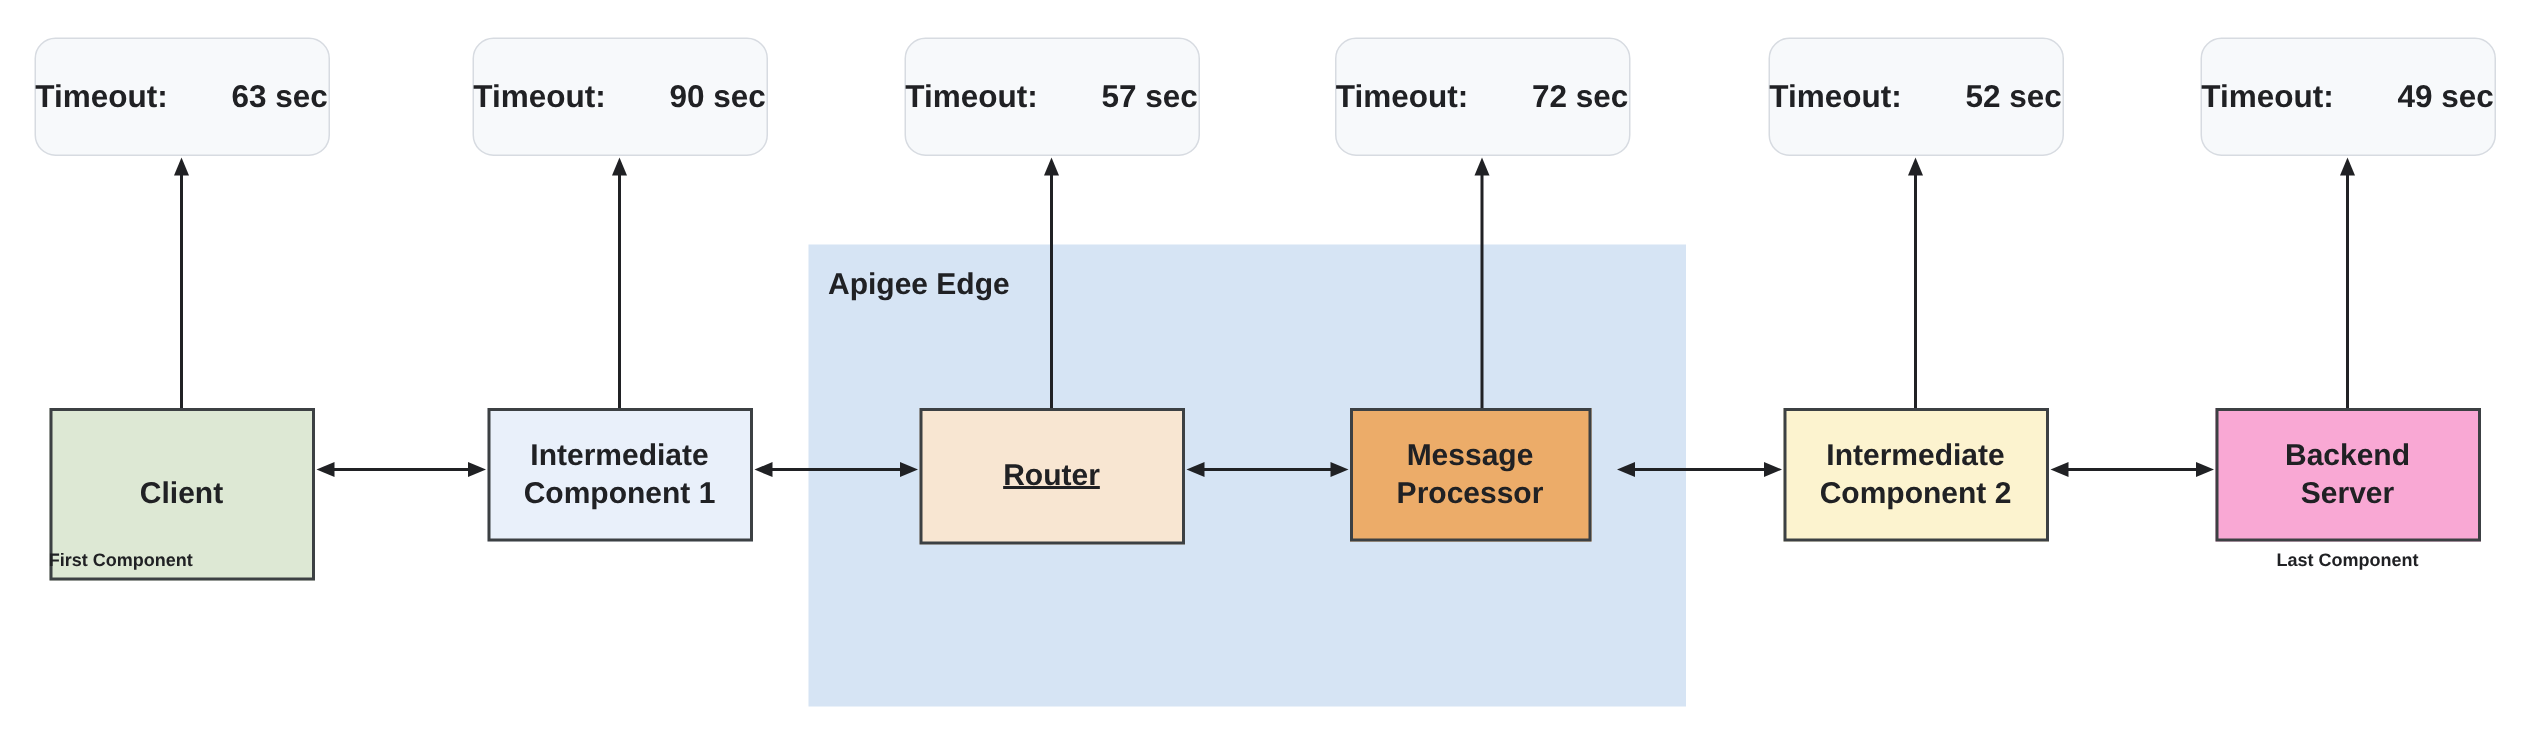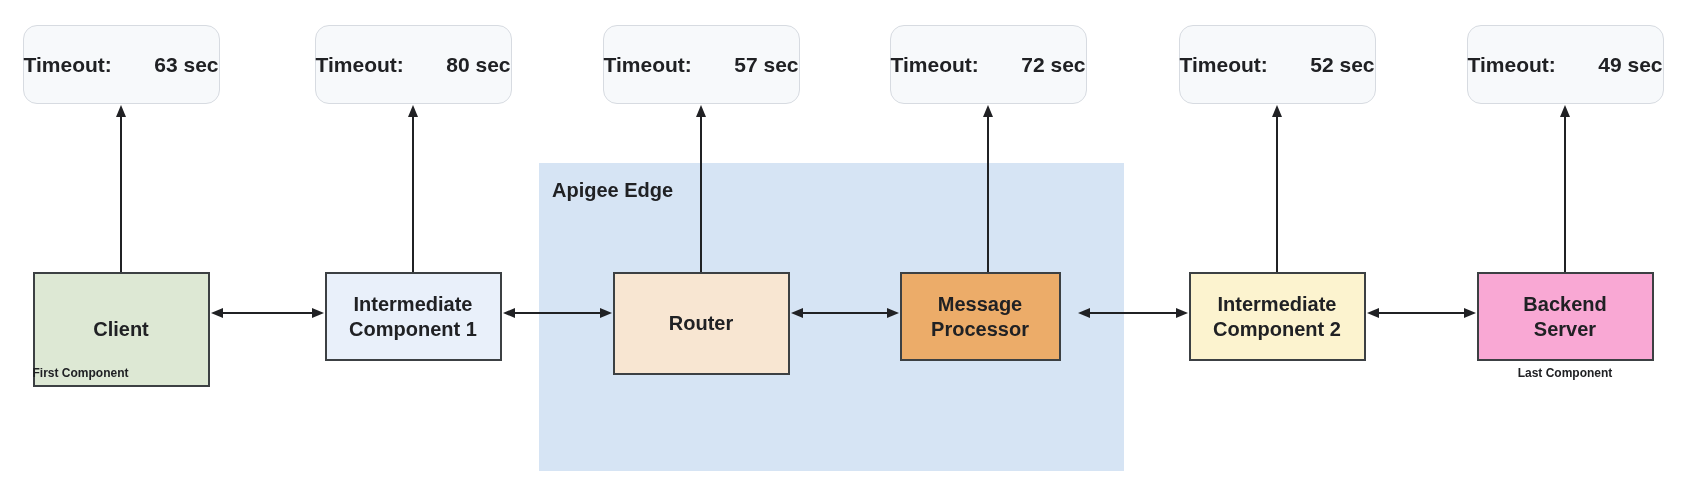--- a/index.html
+++ b/index.html
@@ -77,34 +77,34 @@
     </div>
     <div class="comp-box" style="left: 32.5px; top: 272px; width: 177px; height: 115px; background: rgb(221, 232, 212); border-color: rgb(60, 64, 67);"><span>Client</span></div>
     <div class="caption" style="top: 366px; left: 32.5px;">First Component</div>
     <div class="arrow-line-h" style="left: 220.5px; top: 312px; width: 93px; background: rgb(32, 33, 36);"></div>
     <div class="arrow-head" style="left: 210.5px; top: 307.5px; border-top: 5.5px solid transparent; border-bottom: 5.5px solid transparent; border-right: 12px solid rgb(32, 33, 36);"></div>
     <div class="arrow-head" style="left: 311.5px; top: 307.5px; border-top: 5.5px solid transparent; border-bottom: 5.5px solid transparent; border-left: 12px solid rgb(32, 33, 36);"></div>
     <div class="arrow-head" style="left: 407.5px; top: 104.5px; border-left: 5.5px solid transparent; border-right: 5.5px solid transparent; border-bottom: 12px solid rgb(32, 33, 36);"></div>
     <div class="arrow-line-v" style="left: 412px; top: 114px; height: 158px; background: rgb(32, 33, 36);"></div>
     <div class="timeout-bubble" style="left: 314.5px; top: 25px; width: 197px; height: 79px; background: rgb(247, 249, 251); border-color: rgb(215, 219, 225);">
       <span>Timeout:</span>
-      <span>80 sec</span>
+      <span>90 sec</span>
     </div>
     <div class="comp-box" style="left: 324.5px; top: 272px; width: 177px; height: 89px; background: rgb(233, 240, 250); border-color: rgb(60, 64, 67);"><span>Intermediate
 Component 1</span></div>
     <div class="arrow-line-h" style="left: 512.5px; top: 312px; width: 89px; background: rgb(32, 33, 36);"></div>
     <div class="arrow-head" style="left: 502.5px; top: 307.5px; border-top: 5.5px solid transparent; border-bottom: 5.5px solid transparent; border-right: 12px solid rgb(32, 33, 36);"></div>
     <div class="arrow-head" style="left: 599.5px; top: 307.5px; border-top: 5.5px solid transparent; border-bottom: 5.5px solid transparent; border-left: 12px solid rgb(32, 33, 36);"></div>
     <div class="arrow-head" style="left: 695.5px; top: 104.5px; border-left: 5.5px solid transparent; border-right: 5.5px solid transparent; border-bottom: 12px solid rgb(32, 33, 36);"></div>
     <div class="arrow-line-v" style="left: 700px; top: 114px; height: 158px; background: rgb(32, 33, 36);"></div>
     <div class="timeout-bubble" style="left: 602.5px; top: 25px; width: 197px; height: 79px; background: rgb(247, 249, 251); border-color: rgb(215, 219, 225);">
       <span>Timeout:</span>
       <span>57 sec</span>
     </div>
-    <div class="comp-box" style="left: 612.5px; top: 272px; width: 177px; height: 103px; background: rgb(248, 230, 210); border-color: rgb(60, 64, 67);"><span>Router</span></div>
+    <div class="comp-box" style="left: 612.5px; top: 272px; width: 177px; height: 91px; background: rgb(248, 230, 210); border-color: rgb(60, 64, 67); text-decoration: underline;"><span>Router</span></div>
     <div class="arrow-line-h" style="left: 800.5px; top: 312px; width: 88px; background: rgb(32, 33, 36);"></div>
     <div class="arrow-head" style="left: 790.5px; top: 307.5px; border-top: 5.5px solid transparent; border-bottom: 5.5px solid transparent; border-right: 12px solid rgb(32, 33, 36);"></div>
     <div class="arrow-head" style="left: 886.5px; top: 307.5px; border-top: 5.5px solid transparent; border-bottom: 5.5px solid transparent; border-left: 12px solid rgb(32, 33, 36);"></div>
     <div class="arrow-head" style="left: 982.5px; top: 104.5px; border-left: 5.5px solid transparent; border-right: 5.5px solid transparent; border-bottom: 12px solid rgb(32, 33, 36);"></div>
     <div class="arrow-line-v" style="left: 987px; top: 114px; height: 158px; background: rgb(32, 33, 36);"></div>
     <div class="timeout-bubble" style="left: 889.5px; top: 25px; width: 197px; height: 79px; background: rgb(247, 249, 251); border-color: rgb(215, 219, 225);">
       <span>Timeout:</span>
       <span>72 sec</span>
     </div>
     <div class="comp-box" style="left: 899.5px; top: 272px; width: 161px; height: 89px; background: rgb(236, 172, 105); border-color: rgb(60, 64, 67);"><span>Message

